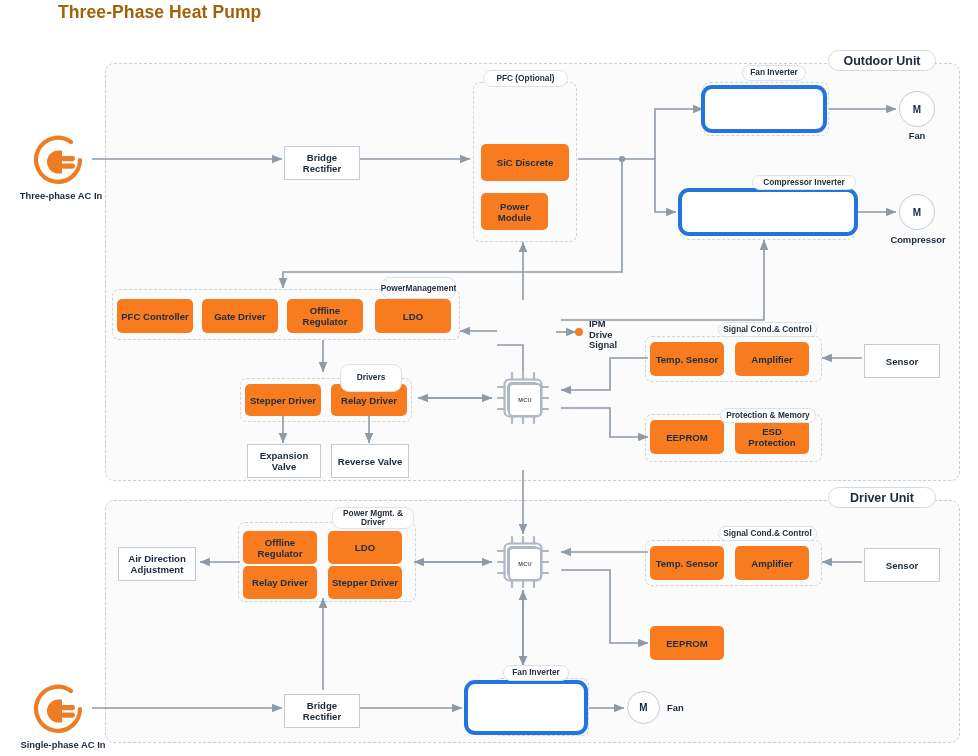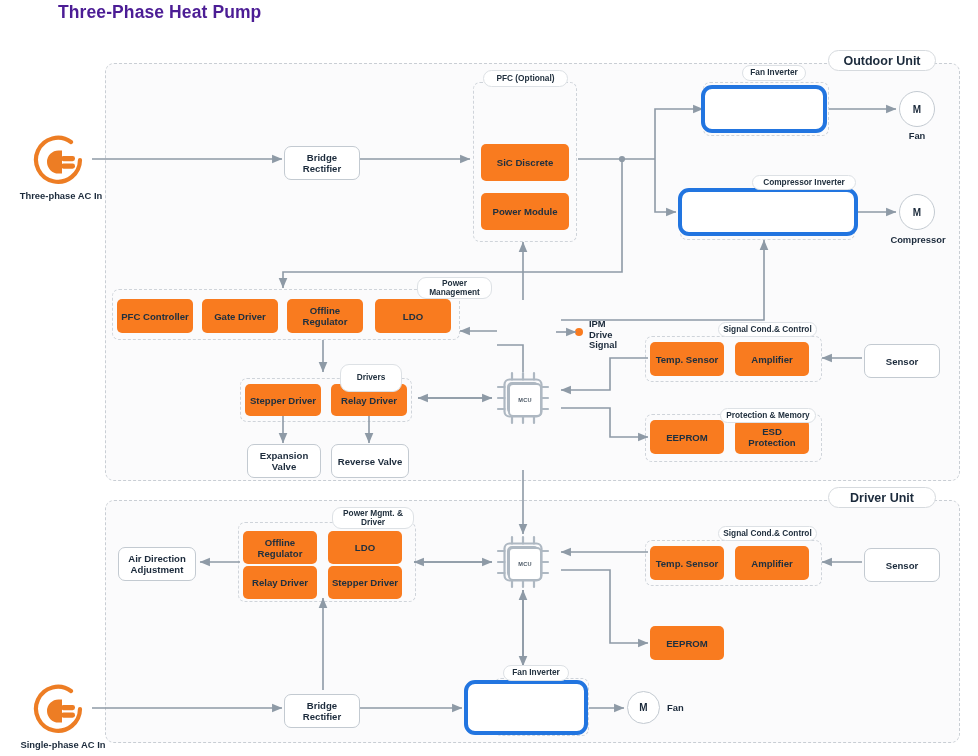--- a/index.html
+++ b/index.html
@@ -7,21 +7,21 @@
     font-family:"Liberation Sans","DejaVu Sans",sans-serif;
     width:978px;height:756px;position:relative;overflow:hidden;
     color:#1c2b3a;
   }
   #stage{position:absolute;left:0;top:0;width:978px;height:756px;}
   .abs{position:absolute;box-sizing:border-box;}
 
   
   #title{
     left:58px;top:0px;width:600px;height:24px;
-    font-size:17.5px;font-weight:bold;color:#4c1d95;
+    font-size:17.5px;font-weight:bold;color:#a16207;
     letter-spacing:.1px;line-height:24px;
   }
 
   
   .unit-box{
     border:1.4px dashed #c9ced4;border-radius:9px;background:#fbfbfc;
   }
   .unit-tag{
     background:#ffffff;border:1.2px solid #d6dade;border-radius:11px;
     font-size:12.5px;font-weight:bold;color:#1b2a3b;
@@ -44,21 +44,21 @@
   
   .blk{
     background:#F97B1F;border-radius:5px;
     display:flex;align-items:center;justify-content:center;text-align:center;
     font-size:9.6px;font-weight:bold;color:#20303f;line-height:11px;
     padding:0 2px;z-index:4;
   }
 
   
   .wbox{
-    background:#ffffff;border:1.1px solid #c3cad1;border-radius:7px;
+    background:#ffffff;border:1.1px solid #c3cad1;border-radius:0;
     display:flex;align-items:center;justify-content:center;
     font-size:9.6px;font-weight:bold;color:#1b2a3b;line-height:11px;
     padding:16px 3px;z-index:4;
   }
 
   
   .blue-frame{
     border:4.5px solid #2275E0;border-radius:11px;background:#ffffff;z-index:5;
   }
 
@@ -192,41 +192,41 @@
   <div class="abs plug-label" style="left:0px;top:190px;width:122px;">Three-phase AC In</div>
 
   <div class="abs wbox" style="left:284px;top:146px;width:76px;height:28px;flex-direction:column;">
     <span>Bridge</span>
     <span>Rectifier</span>
   </div>
 
   <div class="abs group-box" style="left:473px;top:82px;width:104px;height:160px;"></div>
   <div class="abs group-tag" style="left:483px;top:70px;width:85px;height:17px;">PFC (Optional)</div>
   <div class="abs blk" style="left:481px;top:144px;width:88px;height:37px;">SiC Discrete</div>
-  <div class="abs blk" style="left:481px;top:193px;width:88px;height:37px;">Power Module</div>
+  <div class="abs blk" style="left:481px;top:193px;width:67px;height:37px;">Power Module</div>
 
   <div class="abs group-box" style="left:703px;top:82px;width:126px;height:54px;"></div>
   <div class="abs group-tag" style="left:742px;top:65px;width:64px;height:16px;">Fan Inverter</div>
   <div class="abs blue-frame" style="left:701px;top:85px;width:126px;height:48px;"></div>
   <div class="abs blk" style="left:710px;top:92px;width:108px;height:34px;">IPM</div>
 
   <div class="abs motor" style="left:899px;top:91px;width:36px;height:36px;">M</div>
   <div class="abs cap" style="left:882px;top:130px;width:70px;">Fan</div>
 
   <div class="abs group-box" style="left:680px;top:190px;width:175px;height:50px;"></div>
   <div class="abs group-tag" style="left:752px;top:175px;width:104px;height:15px;">Compressor Inverter</div>
   <div class="abs blue-frame" style="left:678px;top:188px;width:180px;height:48px;"></div>
   <div class="abs blk" style="left:686px;top:196px;width:76px;height:32px;">IPM</div>
   <div class="abs blk" style="left:772px;top:196px;width:76px;height:32px;">PIM</div>
 
   <div class="abs motor" style="left:899px;top:194px;width:36px;height:36px;">M</div>
   <div class="abs cap" style="left:872px;top:234px;width:92px;">Compressor</div>
 
   <div class="abs group-box" style="left:112px;top:289px;width:348px;height:51px;"></div>
-  <div class="abs group-tag two-line" style="left:381px;top:277px;width:75px;height:22px;flex-direction:column;margin-left:36px;">
+  <div class="abs group-tag two-line" style="left:381px;top:277px;width:75px;height:22px;">
     <span>Power</span>
     <span>Management</span>
   </div>
   <div class="abs blk" style="left:117px;top:299px;width:76px;height:34px;">PFC Controller</div>
   <div class="abs blk" style="left:202px;top:299px;width:76px;height:34px;">Gate Driver</div>
   <div class="abs blk" style="left:287px;top:299px;width:76px;height:34px;flex-direction:column;">
     <span>Offline</span>
     <span>Regulator</span>
   </div>
   <div class="abs blk" style="left:375px;top:299px;width:76px;height:34px;">LDO</div>

